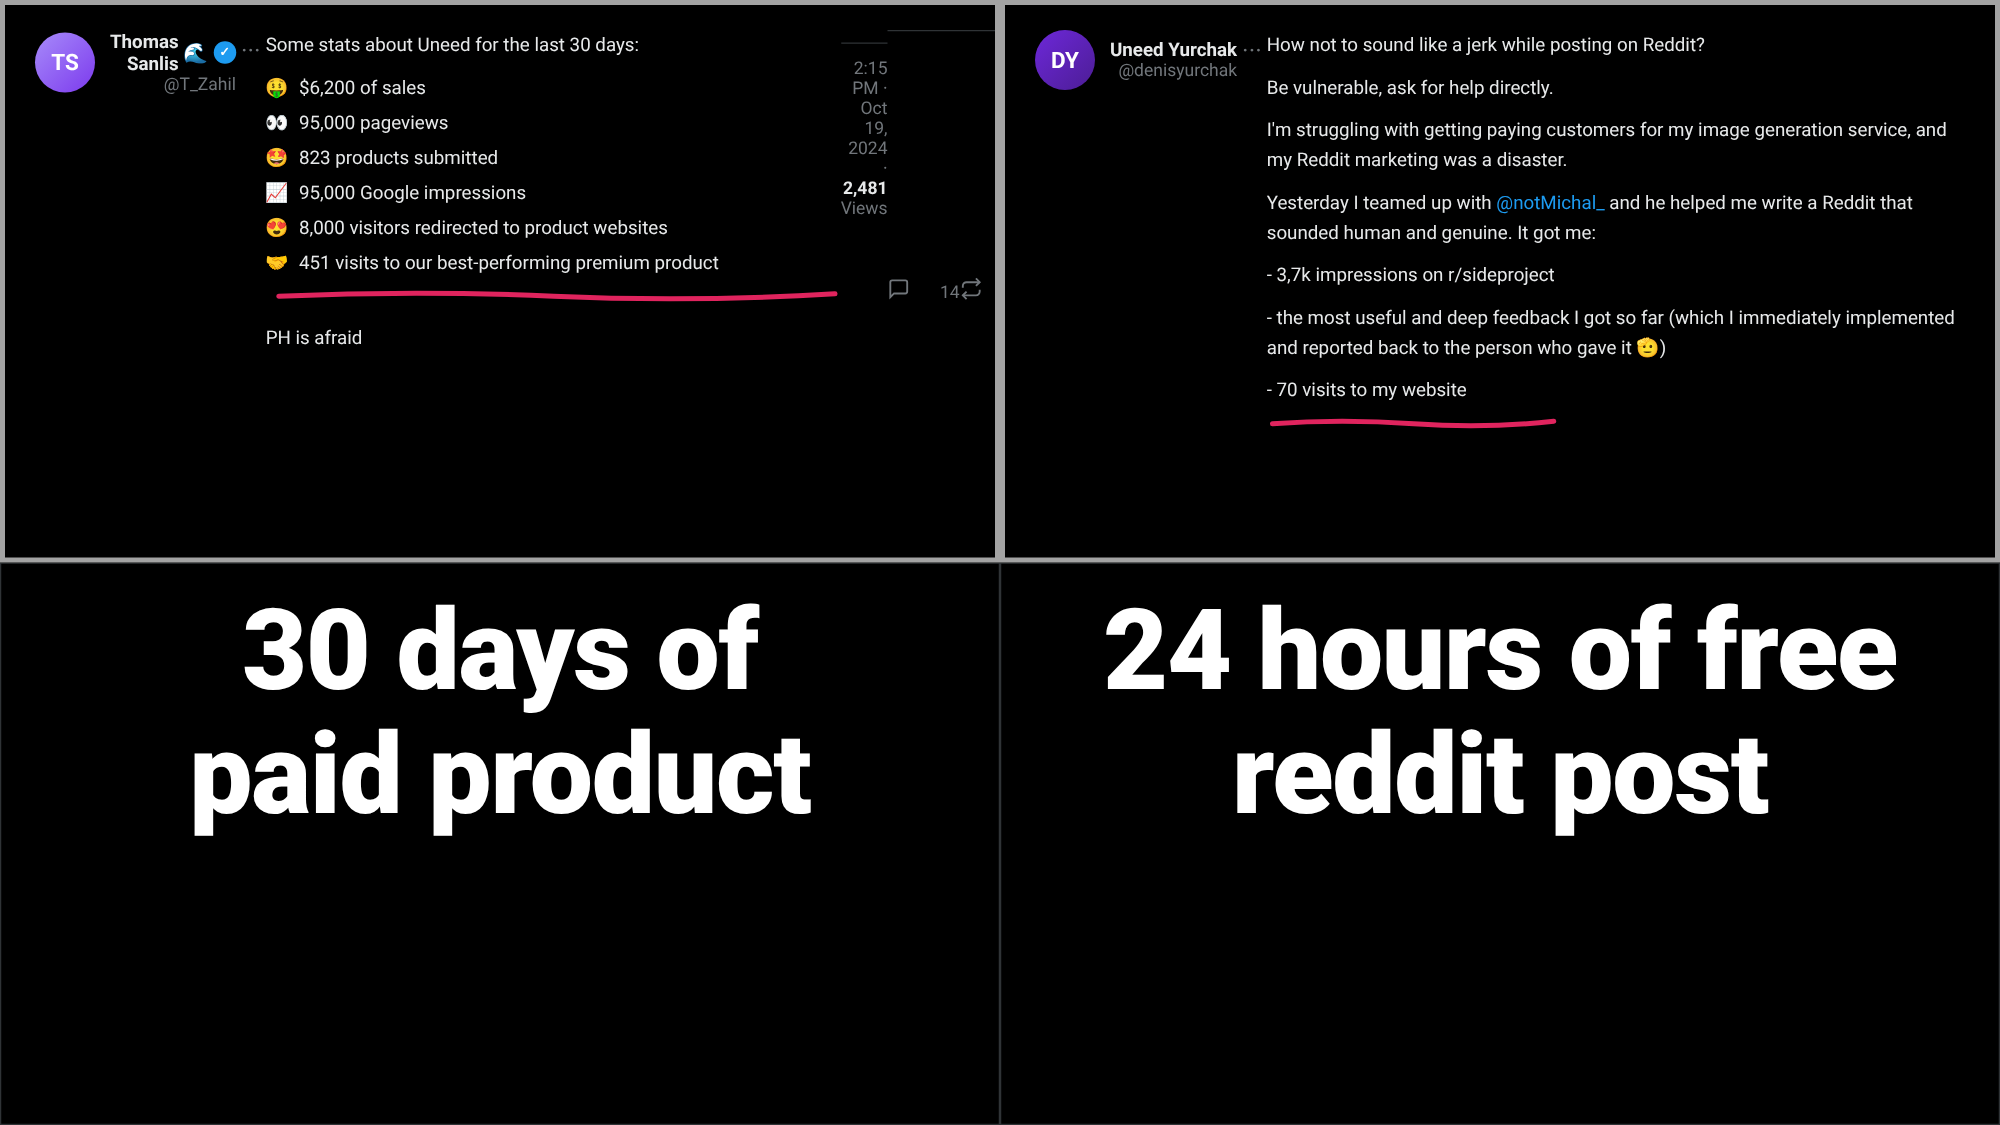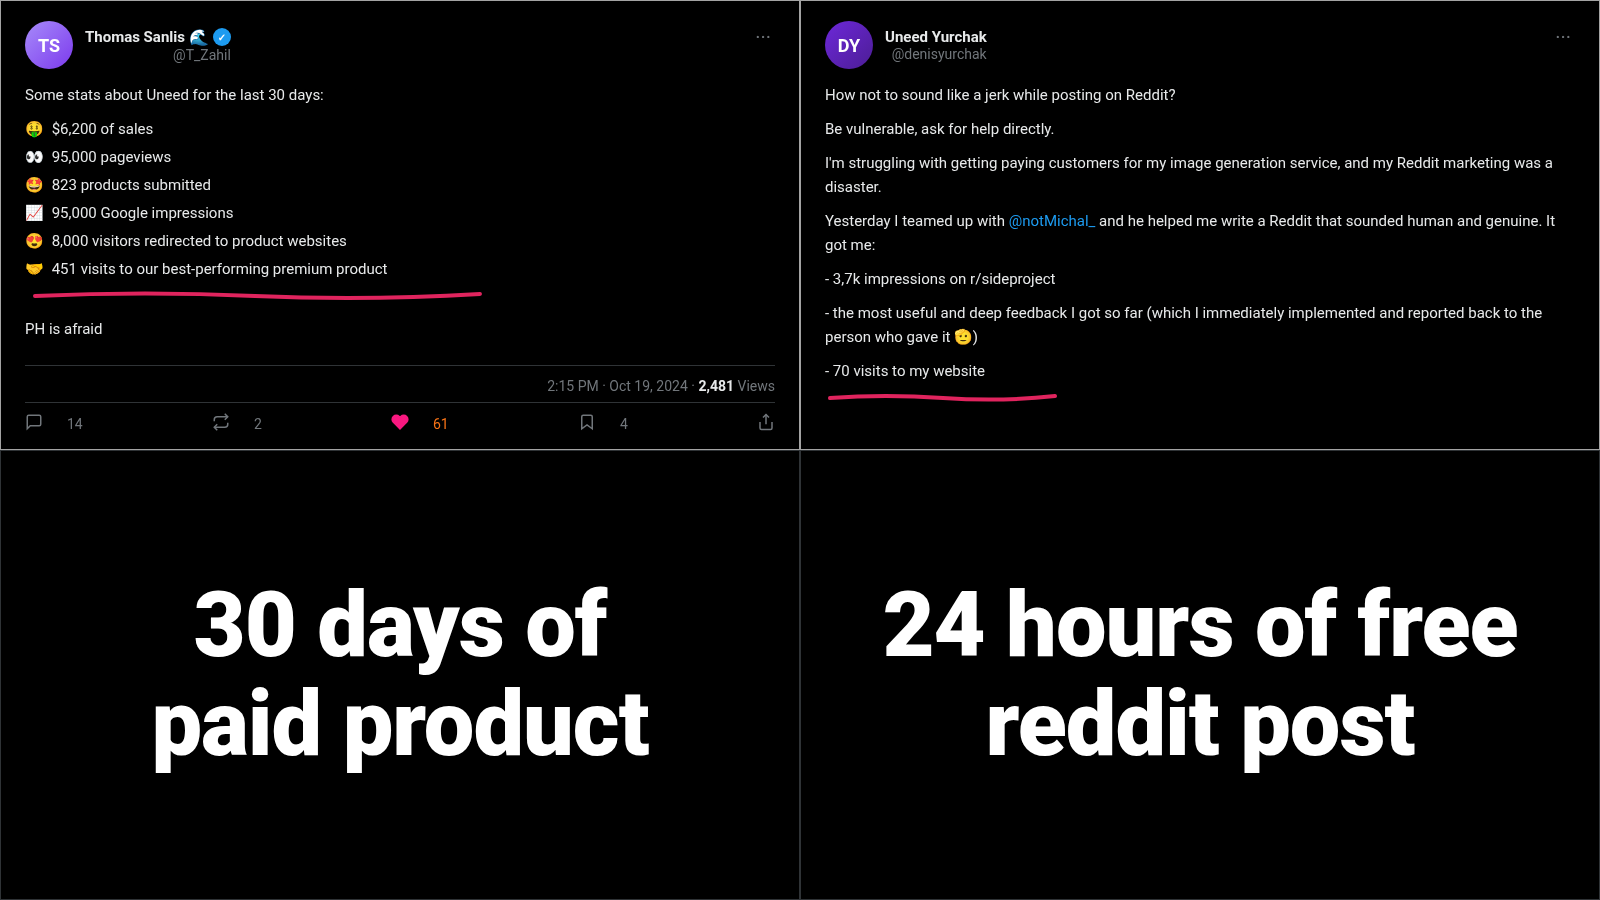--- a/index.html
+++ b/index.html
@@ -11,24 +11,24 @@
       font-family: -apple-system, BlinkMacSystemFont, "Segoe UI", Roboto, Helvetica, Arial, sans-serif;
       overflow: hidden;
       display: grid;
       grid-template-columns: 1fr 1fr;
       grid-template-rows: 1fr 1fr;
     }
 
     
     .tweet-panel {
       background: #000;
-      border: 1px solid #a3a3a3;
+      border: 4px solid #a3a3a3;
       padding: 20px 24px 0 24px;
       display: flex;
-      flex-direction: column;
+      flex-direction: row;
       position: relative;
       overflow: hidden;
     }
 
     .tweet-header {
       display: flex;
       align-items: flex-start;
       justify-content: space-between;
       margin-bottom: 14px;
     }
@@ -161,21 +161,21 @@
 
     .heart-count {
       color: #f97316;
     }
 
     
     .bottom-panel {
       background: #000;
       border: 1px solid #2f3336;
       display: flex;
-      align-items: center;
+      align-items: flex-start;
       justify-content: center;
     }
 
     .bottom-text {
       font-size: 90px;
       font-weight: 900;
       color: #fff;
       text-align: center;
       line-height: 1.1;
       letter-spacing: -1px;

